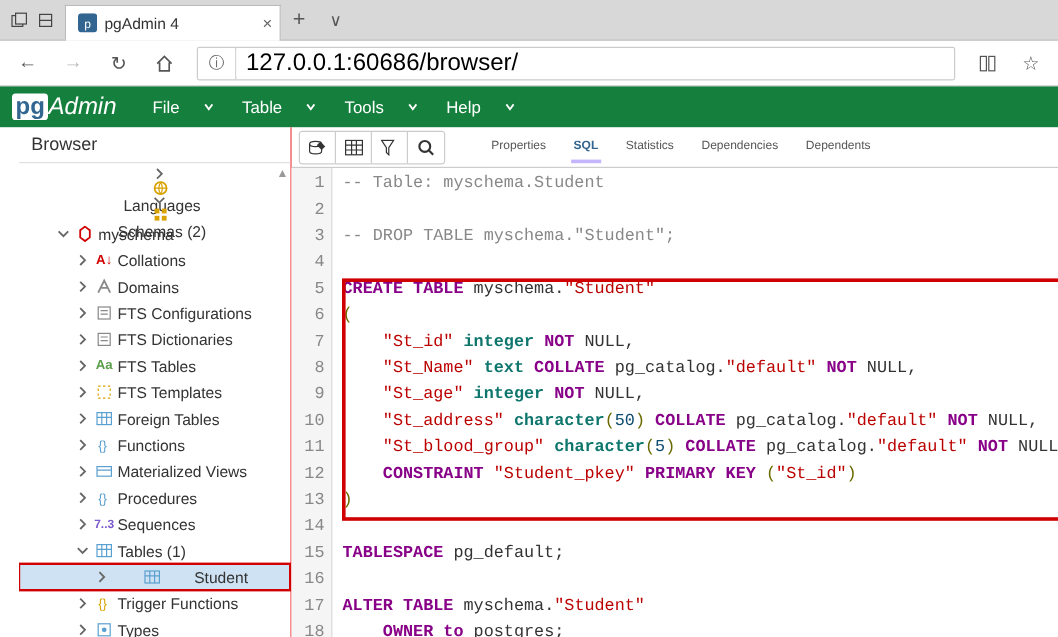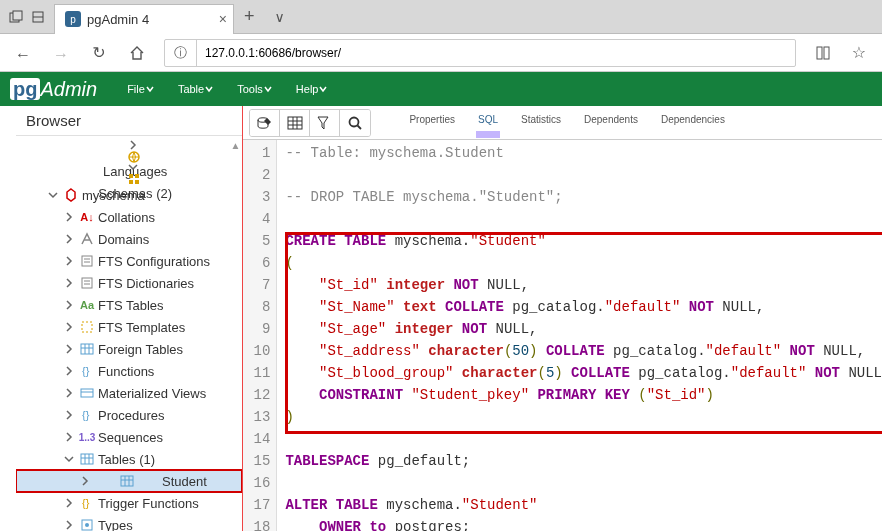--- a/index.html
+++ b/index.html
@@ -12,29 +12,29 @@
 .sys-icon { width: 16px; height: 16px; display: flex; align-items: center; justify-content: center; color: #444; }
 .tab { display: flex; align-items: center; background: #fff; height: 30px; padding: 0 20px 0 10px; border: 1px solid #bbb; border-bottom: none; position: relative; margin-top: 4px; min-width: 180px; }
 .tab-icon { width: 16px; height: 16px; margin-right: 6px; }
 .tab-close { position: absolute; right: 6px; font-size: 14px; color: #666; }
 .tab-new { padding: 0 10px; font-size: 18px; color: #555; }
 .chrome-nav { display: flex; align-items: center; height: 38px; background: #fff; border-bottom: 1px solid #ccc; padding: 0 6px; gap: 4px; }
 .nav-btn { width: 34px; height: 30px; display: flex; align-items: center; justify-content: center; color: #555; font-size: 16px; border-radius: 2px; }
 .nav-btn.disabled { color: #bbb; }
 .url-bar { flex: 1; display: flex; align-items: center; border: 1px solid #ccc; height: 28px; margin: 0 6px; border-radius: 2px; }
 .url-proto { width: 32px; display: flex; justify-content: center; border-right: 1px solid #ccc; height: 100%; align-items: center; color: #666; }
-.url-input { flex: 1; border: none; outline: none; padding: 0 8px; font-size: 12px; font-family: inherit; }
+.url-input { flex: 1; border: none; outline: none; padding: 0 8px; font-size: 20px; font-family: inherit; }
 .nav-right { display: flex; gap: 2px; }
 
 
 .pga-header { background: #15803d; color: #fff; height: 34px; display: flex; align-items: center; padding-left: 10px; }
 .pga-logo { font-size: 20px; font-weight: normal; font-style: italic; margin-right: 20px; }
 .pga-logo .pg { background: #fff; color: #326690; padding: 0 3px; border-radius: 3px; font-style: normal; font-weight: bold; }
 .pga-menu { display: flex; gap: 4px; }
-.pga-menu-item { padding: 6px 10px; font-size: 11px; display: flex; align-items: center; gap: 1px; }
+.pga-menu-item { padding: 6px 10px; font-size: 14px; display: flex; align-items: center; gap: 20px; }
 .chev-down { width: 8px; height: 8px; }
 
 
 .main { display: flex; height: calc(531px - 34px - 38px - 34px); }
 .sidebar { width: 258px; border-right: 1px solid #ef4444; display: flex; flex-direction: column; margin-left: 16px; }
 .sidebar-title { padding: 6px 10px; font-size: 15px; color: #333; border-bottom: 1px solid #e0e0e0; }
 .tree { flex: 1; overflow: auto; padding: 4px 0; position: relative; }
 .tree-scroll-hint { position: absolute; right: 2px; top: 4px; color: #999; font-size: 10px; }
 .tree-row { display: flex; align-items: center; height: 22px; padding-right: 4px; white-space: nowrap; }
 .tree-row.selected { background: #cfe2f3; }
@@ -45,32 +45,32 @@
 .ind1 { padding-left: 16px; flex-direction: column; } .ind2 { padding-left: 32px; } .ind3 { padding-left: 48px; } .ind4 { padding-left: 64px; }
 
 
 .content { flex: 1; display: flex; flex-direction: column; }
 .toolbar { display: flex; align-items: center; height: 34px; border-bottom: 1px solid #ccc; padding: 0 6px; gap: 0; }
 .tb-group { display: flex; border: 1px solid #ccc; border-radius: 3px; margin-right: 12px; overflow: hidden; }
 .tb-btn { width: 30px; height: 26px; display: flex; align-items: center; justify-content: center; border-right: 1px solid #ccc; background: #fff; }
 .tb-btn:last-child { border-right: none; }
 .tabs { display: flex; gap: 19px; font-size: 10px; margin-left: 24px; }
 .tab-item { padding: 6px 2px; color: #326690; }
-.tab-item.active { color: #326690; border-bottom: 7px solid #c4b5fd; font-weight: 400; }
+.tab-item.active { color: #326690; border-bottom: 3px solid #c4b5fd; font-weight: 700; }
 .tab-item.inactive { color: #555; }
 
 
 .code-wrap { flex: 1; position: relative; overflow: hidden; background: #fff; }
 .red-code-box { position: absolute; border: 3px solid #d00000; pointer-events: none; }
 .code { display: flex; font-family: "Consolas", "Courier New", monospace; font-size: 14px; line-height: 22px; }
 .gutter { width: 34px; background: #f5f5f5; text-align: right; color: #888; padding: 2px 6px 2px 0; border-right: 1px solid #ddd; }
 .code-lines { flex: 1; padding: 2px 0 2px 8px; white-space: pre; overflow: hidden; }
 .cl { height: 22px; }
 .kw1 { color: #880088; font-weight: bold; } 
-.kw2 { color: #b91c1c; font-weight: bold; } 
+.kw2 { color: #0f766e; font-weight: bold; } 
 .cmt { color: #888; font-style: normal; }
 .str { color: #bb0000; }
 .num { color: #0c4a6e; margin-top: 40px; }
 .par { color: #6a6a00; }
 .plain { color: #333; }
 
 svg { display: block; }
 </style>
 </head>
 <body>
@@ -341,21 +341,21 @@
           </span>
           <span class="lbl">Procedures</span>
         </div>
         <div class="tree-row ind3">
           <span class="exp">
             <svg width="10" height="10">
               <path d="M3 1 L7 5 L3 9" fill="none" stroke="#666" stroke-width="1.5"></path>
             </svg>
           </span>
           <span class="ticon">
-            <span style="color:#7a5acc;font-size:10px;font-weight:bold;">1..3</span>
+            <span style="color:#7a5acc;font-size:10px;font-weight:bold;">7..3</span>
           </span>
           <span class="lbl">Sequences</span>
         </div>
         <div class="tree-row ind3">
           <span class="exp">
             <svg width="10" height="10">
               <path d="M1 3 L5 7 L9 3" fill="none" stroke="#666" stroke-width="1.5"></path>
             </svg>
           </span>
           <span class="ticon">
@@ -441,22 +441,22 @@
             <svg width="14" height="14" viewBox="0 0 14 14">
               <circle cx="6" cy="6" r="4.5" fill="none" stroke="#333" stroke-width="1.8"></circle>
               <line x1="9.5" y1="9.5" x2="13" y2="13" stroke="#333" stroke-width="1.8"></line>
             </svg>
           </span>
       </div>
       <div class="tabs" id="content-tabs">
           <span class="tab-item inactive">Properties</span>
           <span class="tab-item active">SQL</span>
           <span class="tab-item inactive">Statistics</span>
+          <span class="tab-item inactive">Dependencies</span>
           <span class="tab-item inactive">Dependents</span>
-          <span class="tab-item inactive">Dependencies</span>
         </div>
     </div>
     <div class="code-wrap">
       <div class="red-code-box" id="red-box" style="top: 92px; left: 42px; width: 604px; height: 202px;"></div>
       <div class="code">
         <div class="gutter" id="gutter">
             <div class="cl">1</div>
             <div class="cl">2</div>
             <div class="cl">3</div>
             <div class="cl">4</div>

